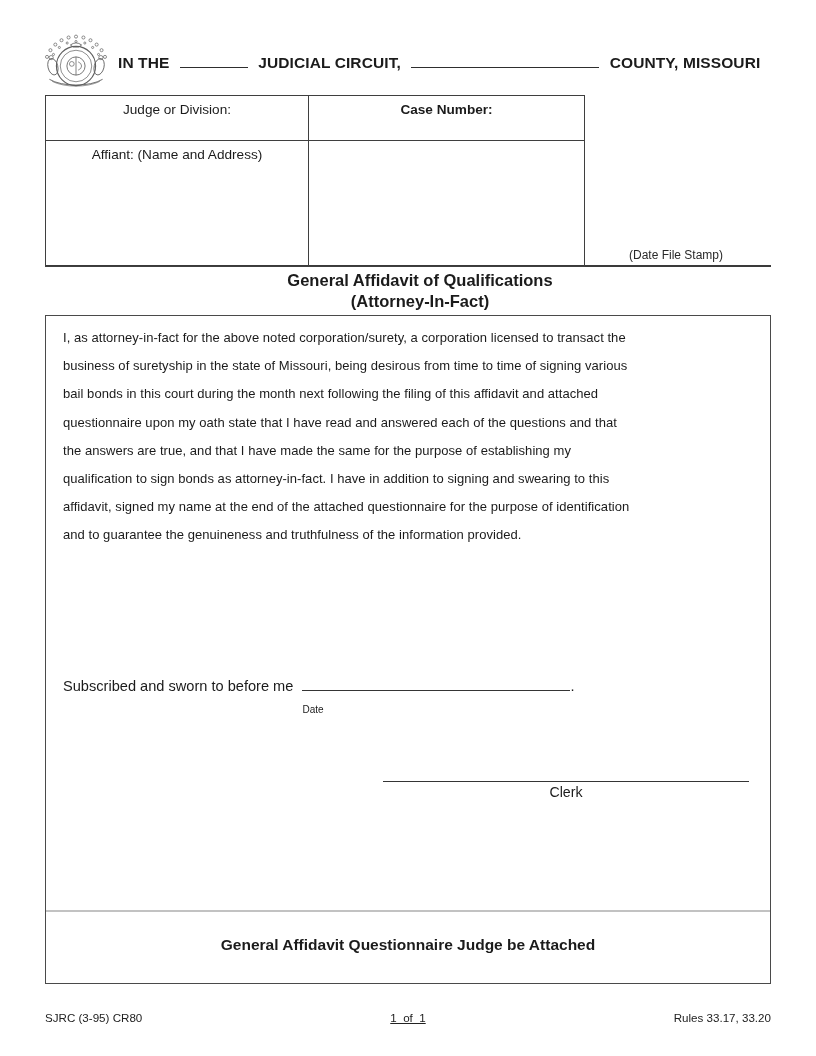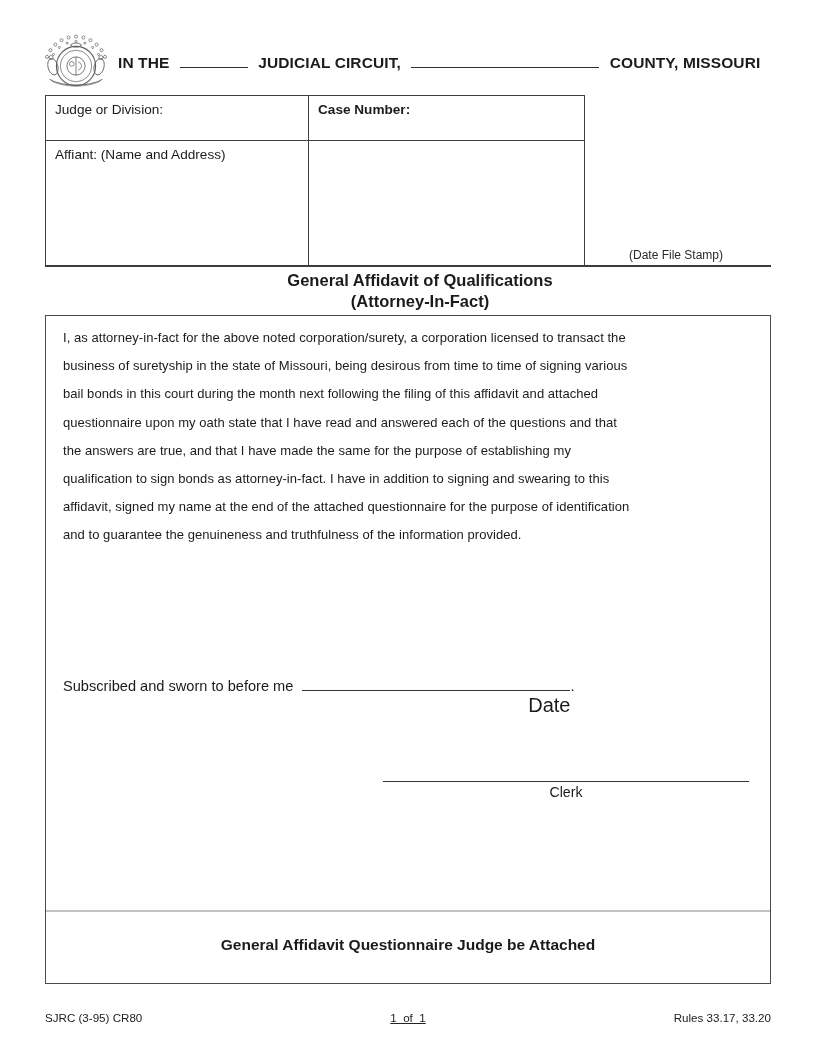--- a/index.html
+++ b/index.html
@@ -59,21 +59,21 @@
     grid-template-rows: 45px 1fr;
   }
   .cell {
     padding: 6px 9px;
     font-size: 13.6px;
     border-right: 1.4px solid #3f3f3f;
     border-bottom: 1.4px solid #3f3f3f;
   }
   .cell:nth-child(2), .cell:nth-child(4) { border-right: none; }
   .cell:nth-child(3), .cell:nth-child(4) { border-bottom: none; }
-  .cell .label { display: block; }
+  .cell .label { display: block; text-align: center; }
   .cell .label.bold { font-weight: bold; }
   .cell .field { display: block; min-height: 12px; }
   .date-stamp {
     position: absolute;
     right: 48px; bottom: 3px;
     font-size: 12px;
     color: #2a2a2a;
   }
 
   
@@ -126,23 +126,23 @@
     display: inline-block;
     position: relative;
     width: 268px;
     height: 15px;
     margin-left: 5px;
     border-bottom: 1.5px solid #353535;
     vertical-align: baseline;
   }
   .date-label {
     position: absolute;
-    left: 0; right: 0; top: 18px;
-    text-align: right;
-    font-size: 20px;
+    left: 0; right: 0; top: 28px;
+    text-align: left;
+    font-size: 10px;
   }
 
   .box-divider {
     position: absolute;
     left: 0; right: 0; top: 594px;
     border-top: 2px solid #c2c2c2;
   }
   .notice-text {
     position: absolute;
     left: 0; right: 0; top: 620px;

